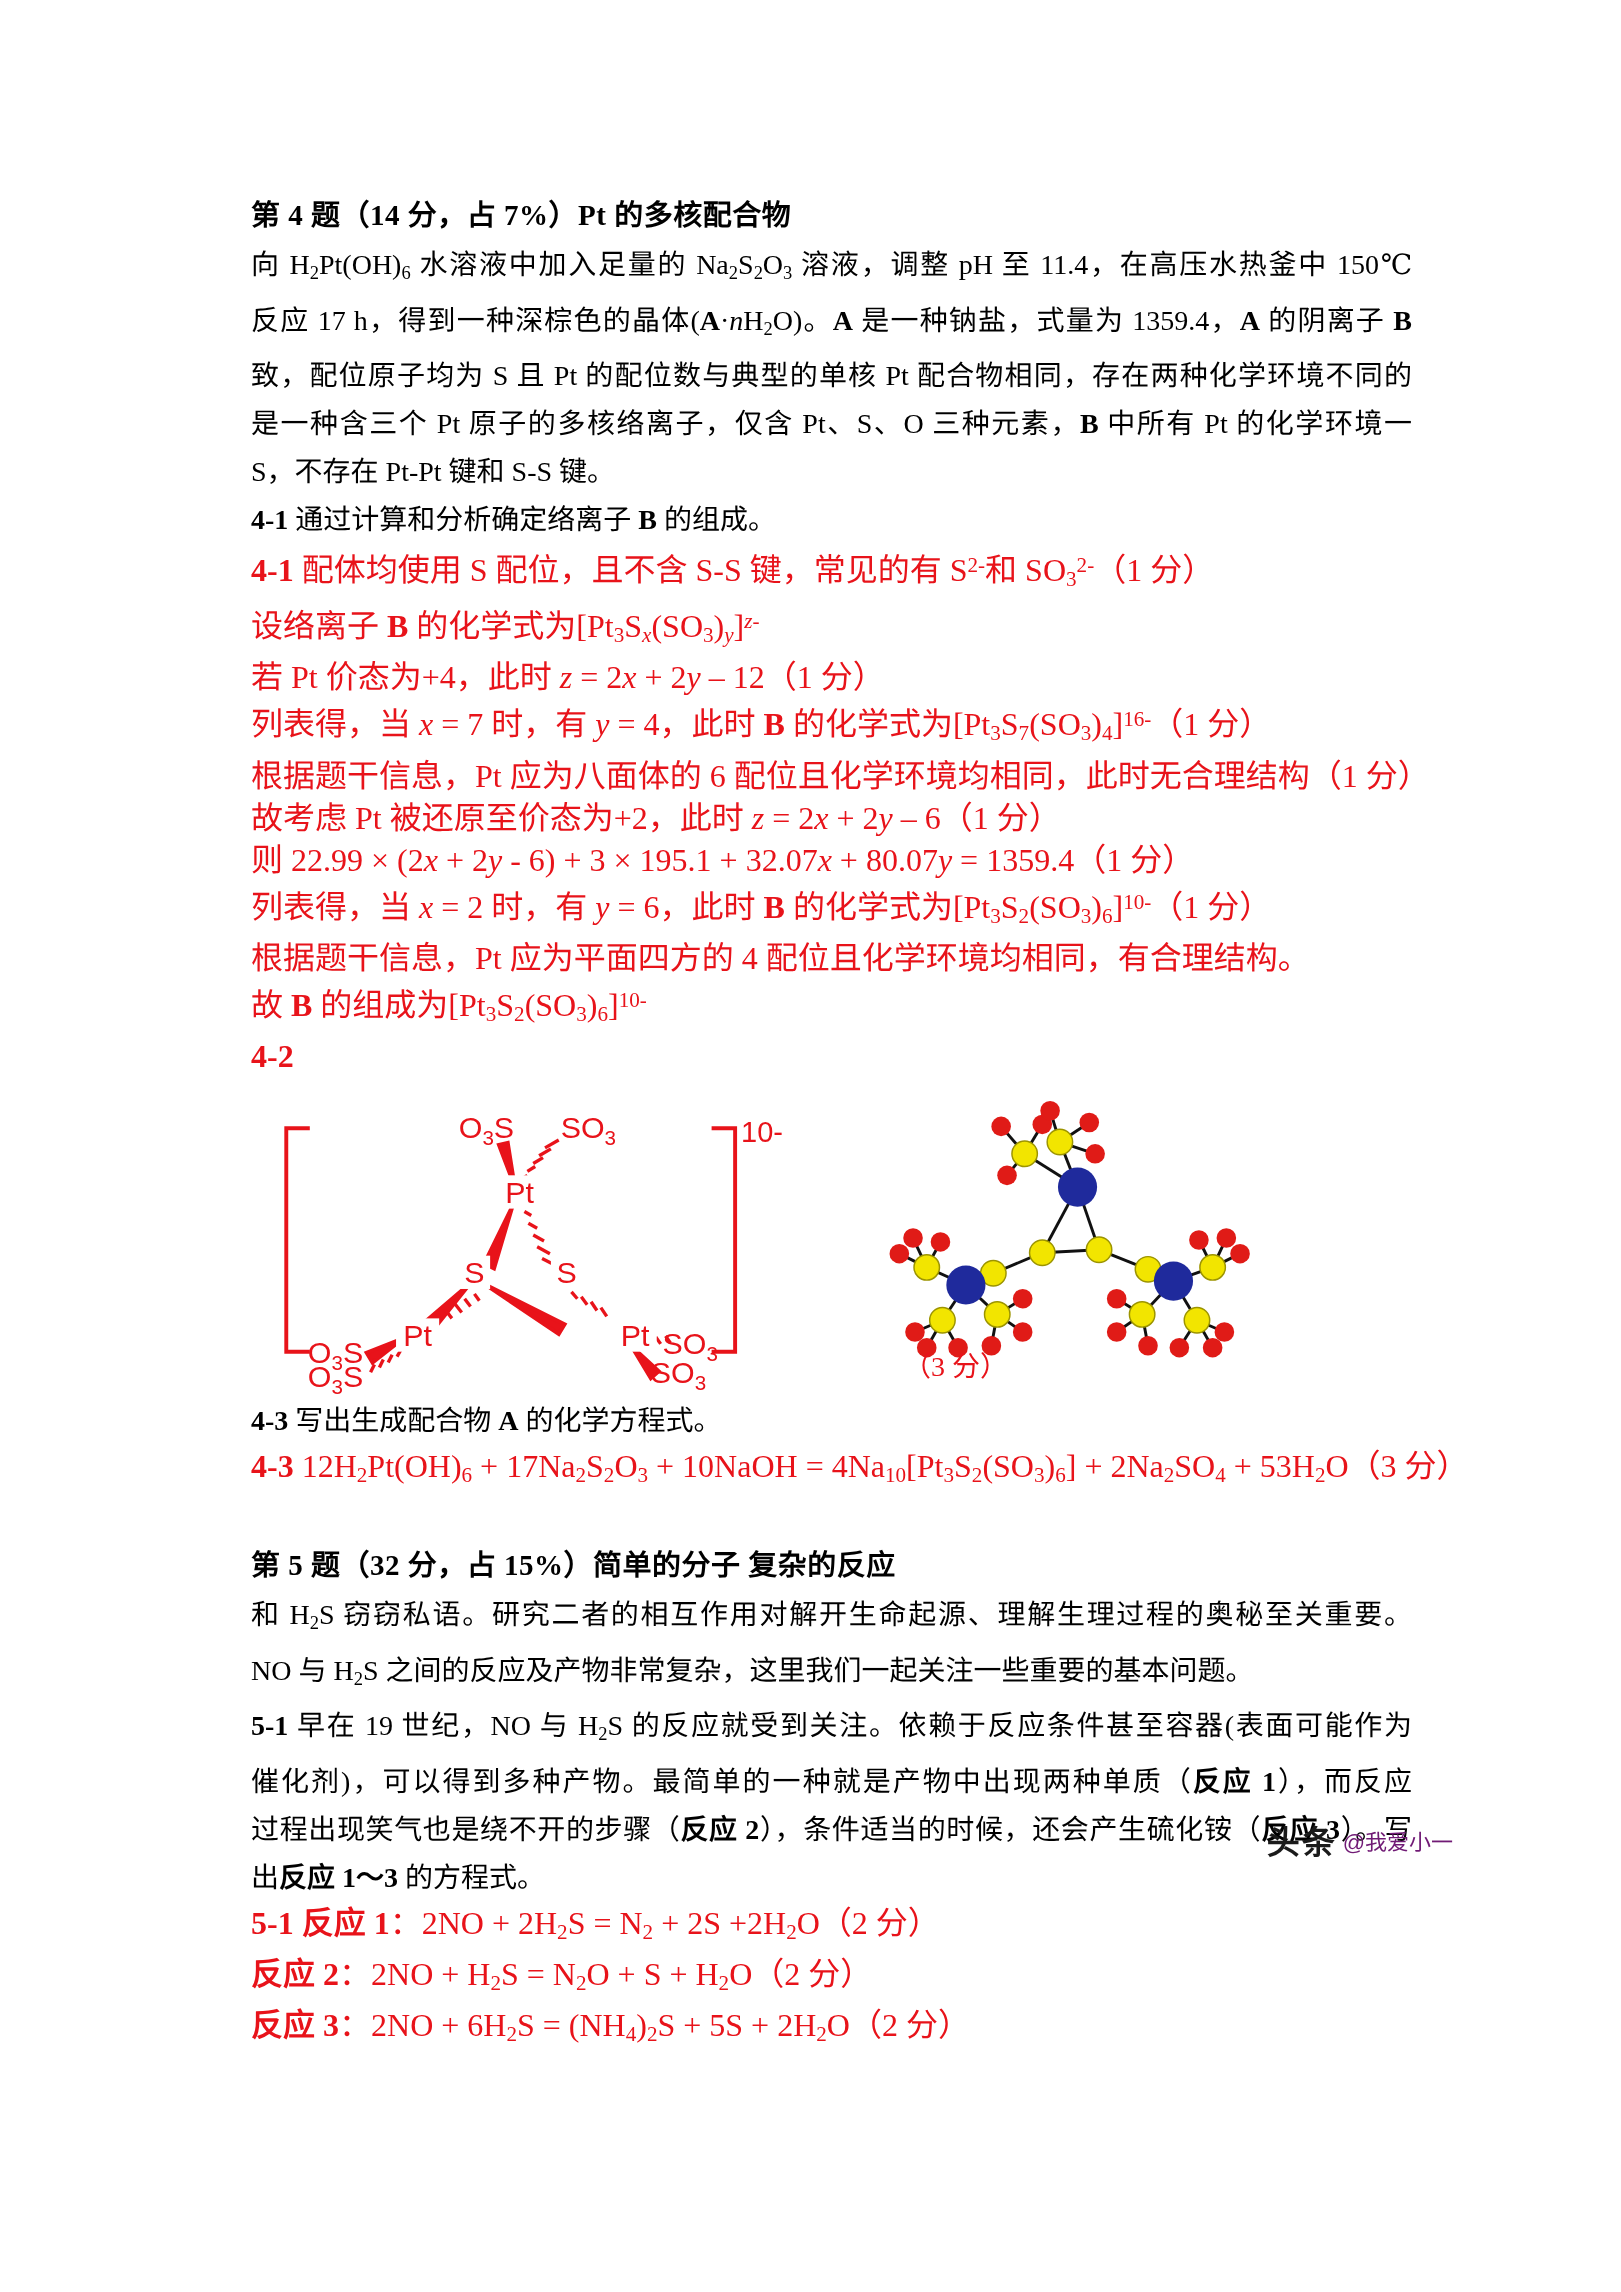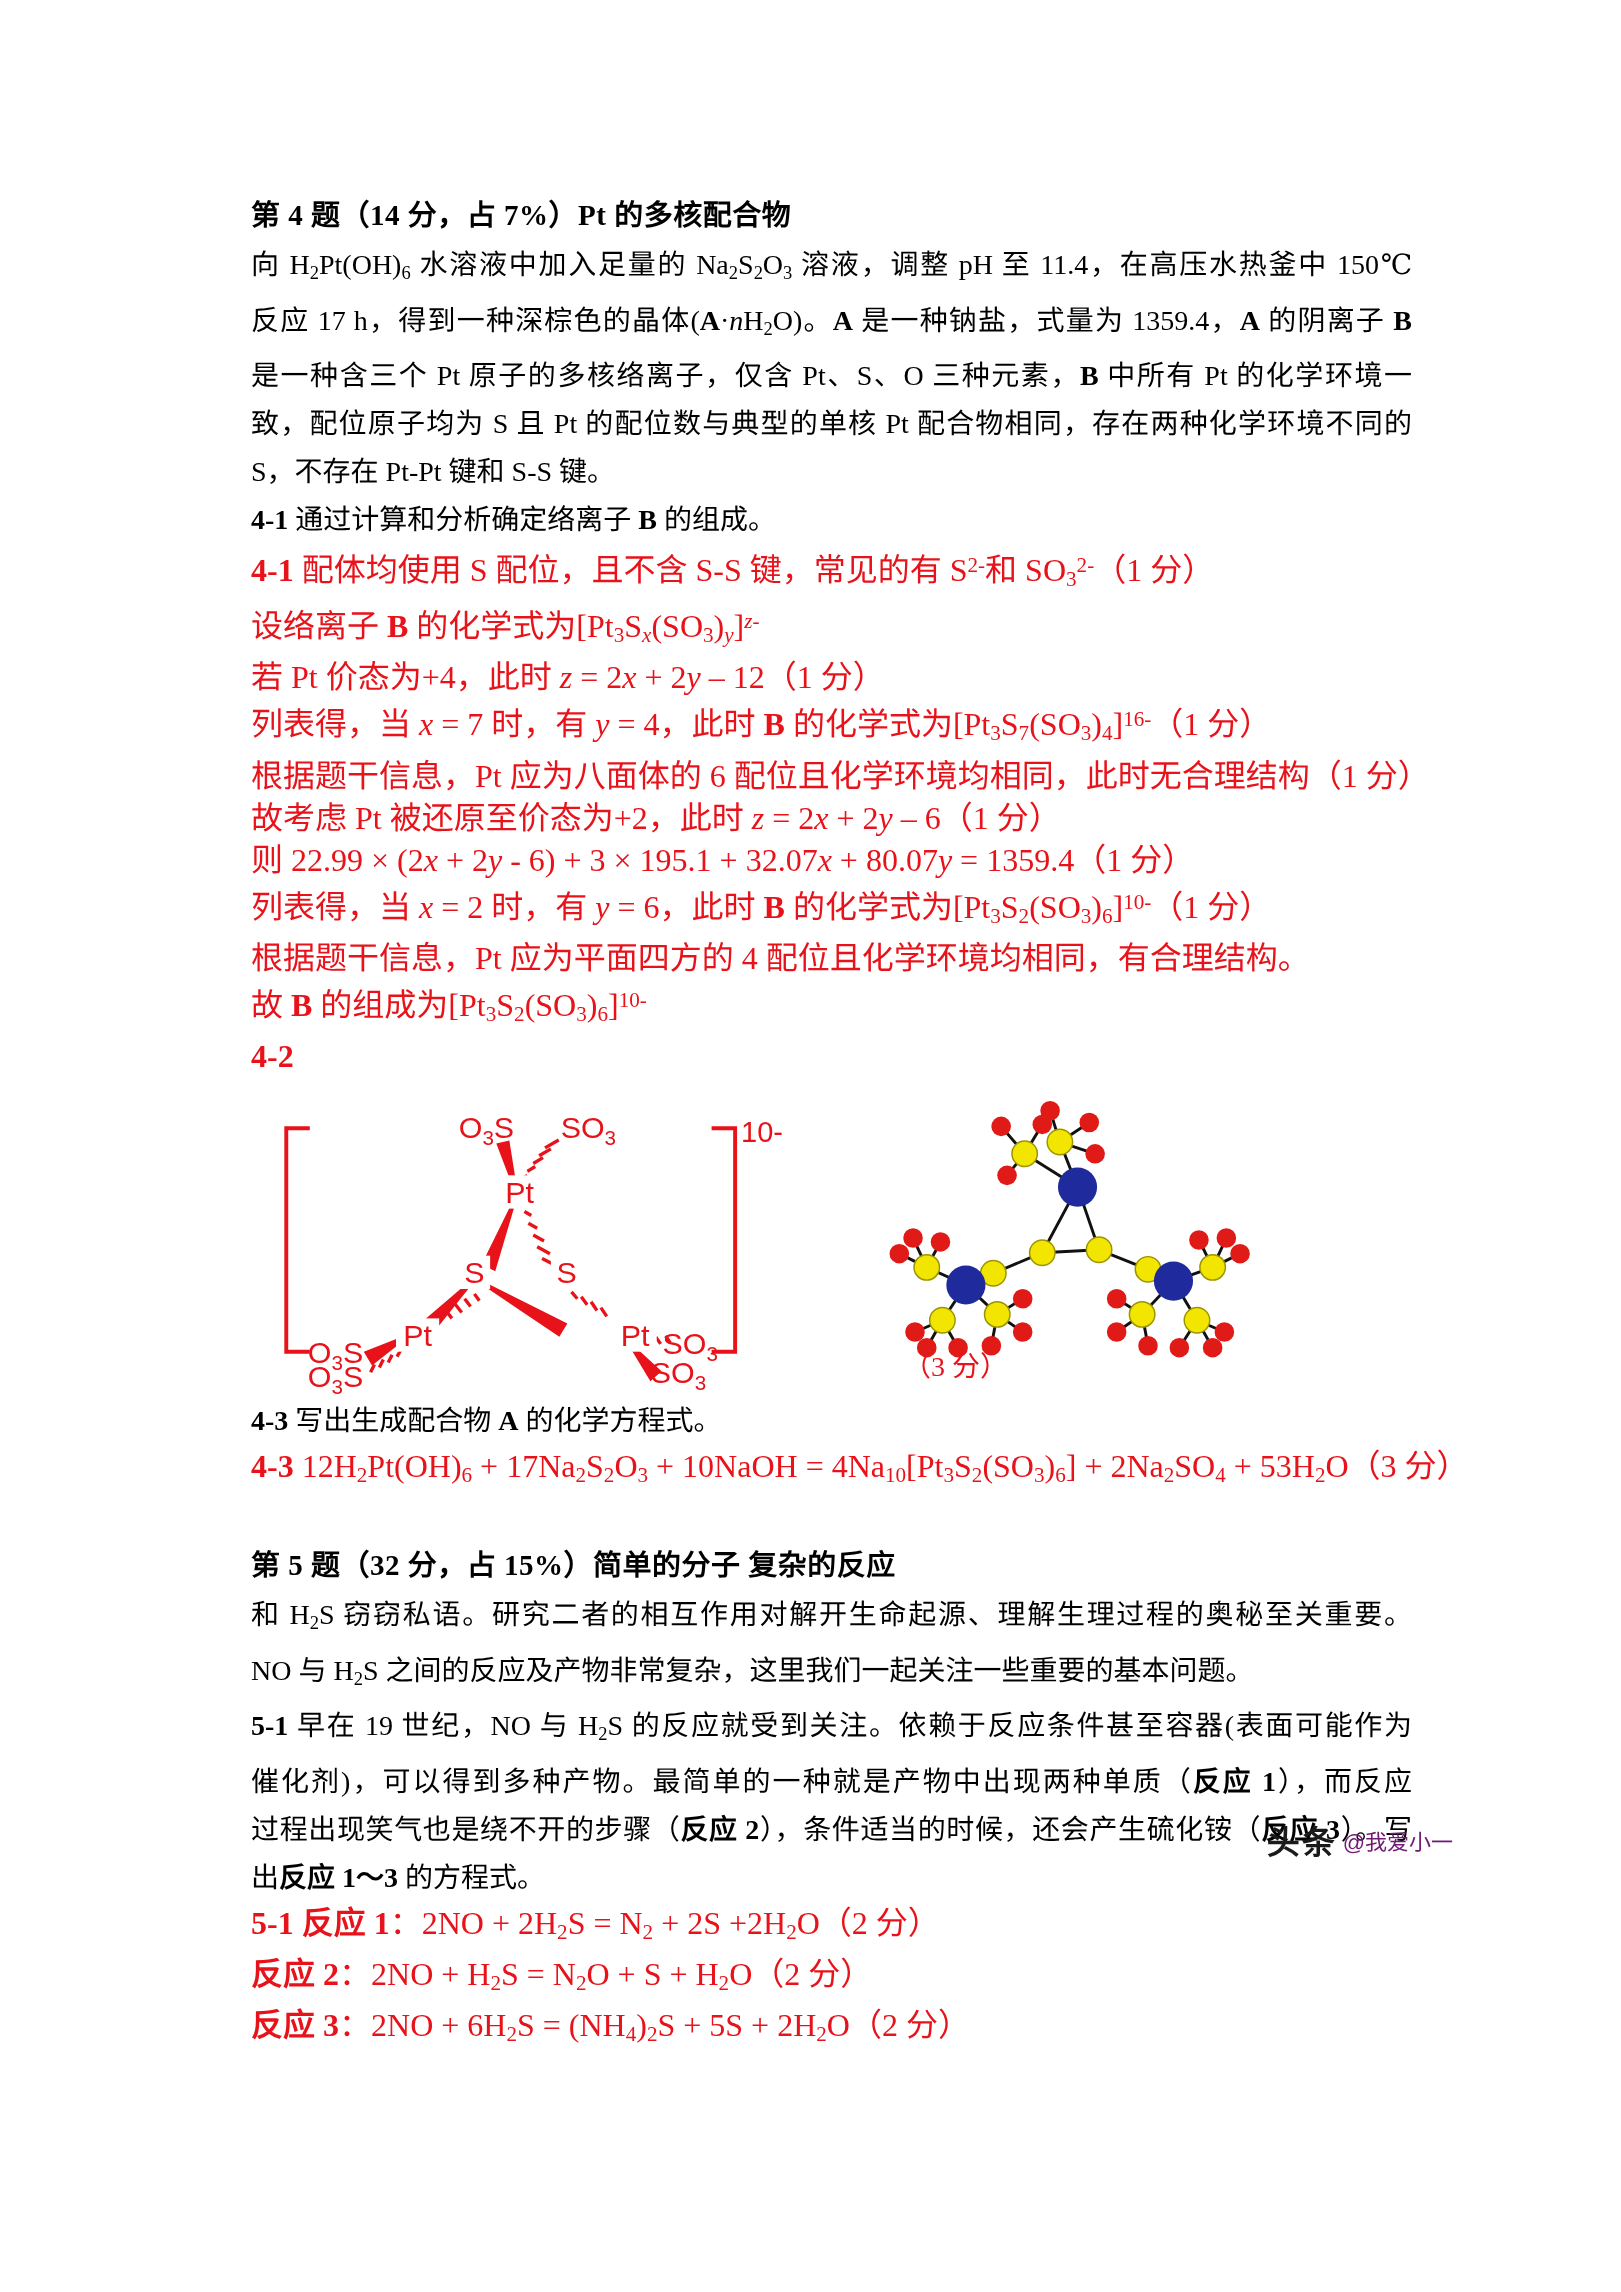--- a/index.html
+++ b/index.html
@@ -142,24 +142,24 @@
       第 <span class="nw">4</span> 题（14 分，占 <span class="nw">7%</span>）Pt 的多核配合物
     </div>
 
     <p class="para j">
       向 H<sub>2</sub>Pt(OH)<sub>6</sub> 水溶液中加入足量的 Na<sub>2</sub>S<sub>2</sub>O<sub>3</sub> 溶液，调整 pH 至 11.4，在高压水热釜中 150℃
     </p>
     <p class="para j">
       反应 17 h，得到一种深棕色的晶体(<b>A</b>·<i>n</i>H<sub>2</sub>O)。<b>A</b> 是一种钠盐，式量为 1359.4，<b>A</b> 的阴离子 <b>B</b>
     </p>
     <p class="para j">
+      致，配位原子均为 S 且 Pt 的配位数与典型的单核 Pt 配合物相同，存在两种化学环境不同的
+    </p>
+    <p class="para j">
       是一种含三个 Pt 原子的多核络离子，仅含 Pt、S、O 三种元素，<b>B</b> 中所有 Pt 的化学环境一
-    </p>
-    <p class="para j">
-      致，配位原子均为 S 且 Pt 的配位数与典型的单核 Pt 配合物相同，存在两种化学环境不同的
     </p>
     <p class="para last">
       S，不存在 Pt-Pt 键和 S-S 键。
     </p>
 
     <p class="qline">
       <span class="qnum">4-1</span> 通过计算和分析确定络离子 <b>B</b> 的组成。
     </p>
 
     <p class="redline">

